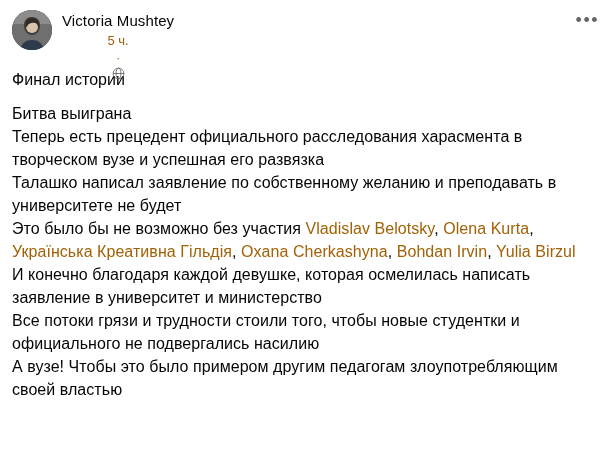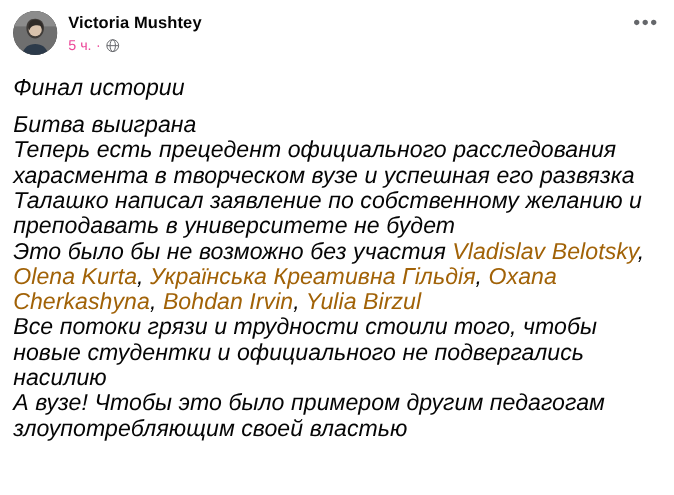--- a/index.html
+++ b/index.html
@@ -38,32 +38,33 @@
   .avatar svg { display: block; }
   .header-text {
     margin-left: 10px;
     display: flex;
     flex-direction: column;
     justify-content: center;
     padding-top: 1px;
   }
   .author {
     font-size: 15px;
-    font-weight: bold;
+    font-weight: normal;
     color: #050505;
     line-height: 19px;
     letter-spacing: .1px;
   }
   .meta {
     display: flex;
     align-items: center;
     font-size: 13px;
-    color: #ec4899;
+    color: #a16207;
     line-height: 17px;
     margin-top: 2px;
+    flex-direction: column;
   }
   .meta .sep {
     margin: 0 4px;
   }
   .globe-icon {
     display: inline-flex;
     align-items: center;
     justify-content: center;
     width: 13px;
     height: 13px;
@@ -75,25 +76,24 @@
     right: 14px;
     top: 14px;
     color: #65676b;
     font-size: 18px;
     letter-spacing: 1.5px;
     line-height: 12px;
     cursor: pointer;
   }
   .post-body {
     margin-top: 12px;
-    font-size: 21px;
+    font-size: 16px;
     line-height: 23px;
     color: #050505;
     letter-spacing: .05px;
-    font-style: italic;
   }
   .para {
     margin: 0;
   }
   .blank-line {
     height: 11px;
   }
   .mention {
     color: #a16207;
     cursor: pointer;
@@ -135,17 +135,18 @@
     <div class="menu-dots">•••</div>
   </div>
 
   <div class="post-body body-block">
     <p class="para">Финал истории</p>
     <div class="blank-line"></div>
     <p class="para">Битва выиграна</p>
     <p class="para">Теперь есть прецедент официального расследования харасмента в творческом вузе и успешная его развязка</p>
     <p class="para">Талашко написал заявление по собственному желанию и преподавать в университете не будет</p>
     <p class="para"><span>Это было бы не возможно без участия </span><span class="mention">Vladislav Belotsky</span><span>, </span><span class="mention">Olena Kurta</span><span>, </span><span class="mention">Українська Креативна Гільдія</span><span>, </span><span class="mention">Oxana Cherkashyna</span><span>, </span><span class="mention">Bohdan Irvin</span><span>, </span><span class="mention">Yulia  Birzul</span></p>
+    <p class="para">И конечно благодаря каждой девушке, которая осмелилась написать заявление в университет и министерство</p>
     <p class="para">Все потоки грязи и трудности стоили того, чтобы новые студентки и официального не подвергались насилию</p>
     <p class="para">А вузе! Чтобы это было примером другим педагогам злоупотребляющим своей властью</p>
   </div>
 
 </div>
 
 </body></html>

